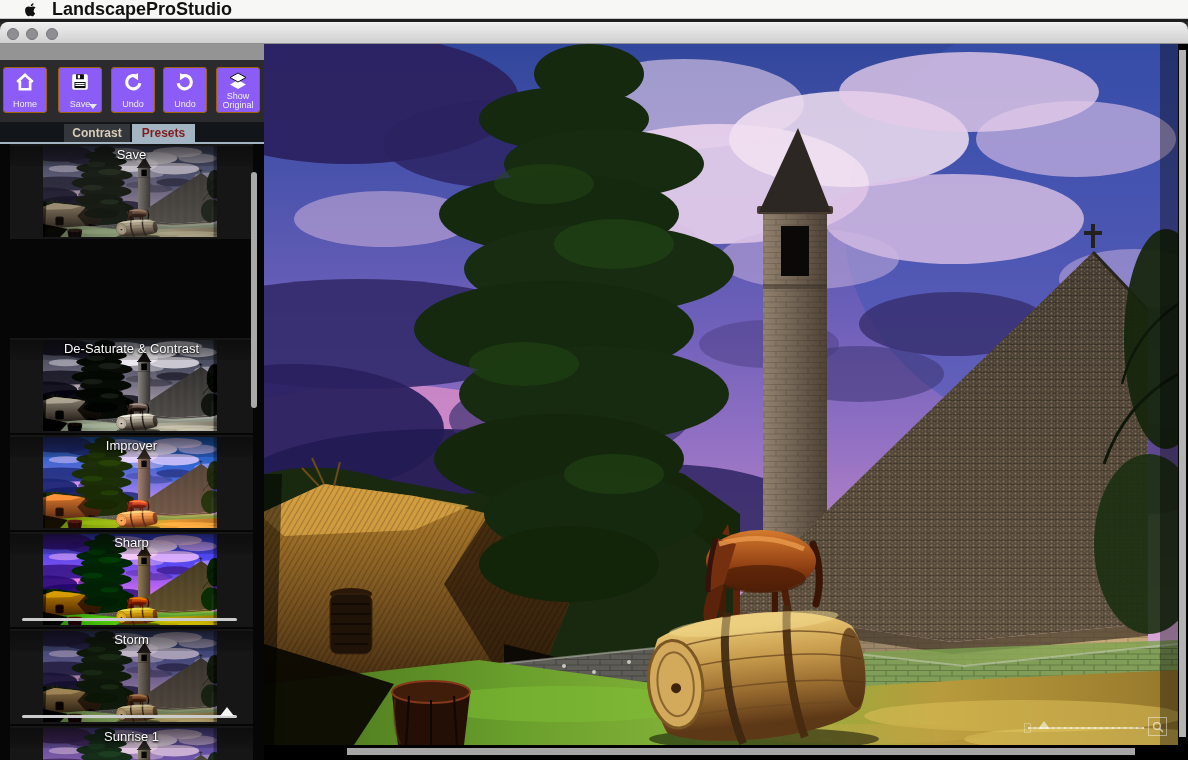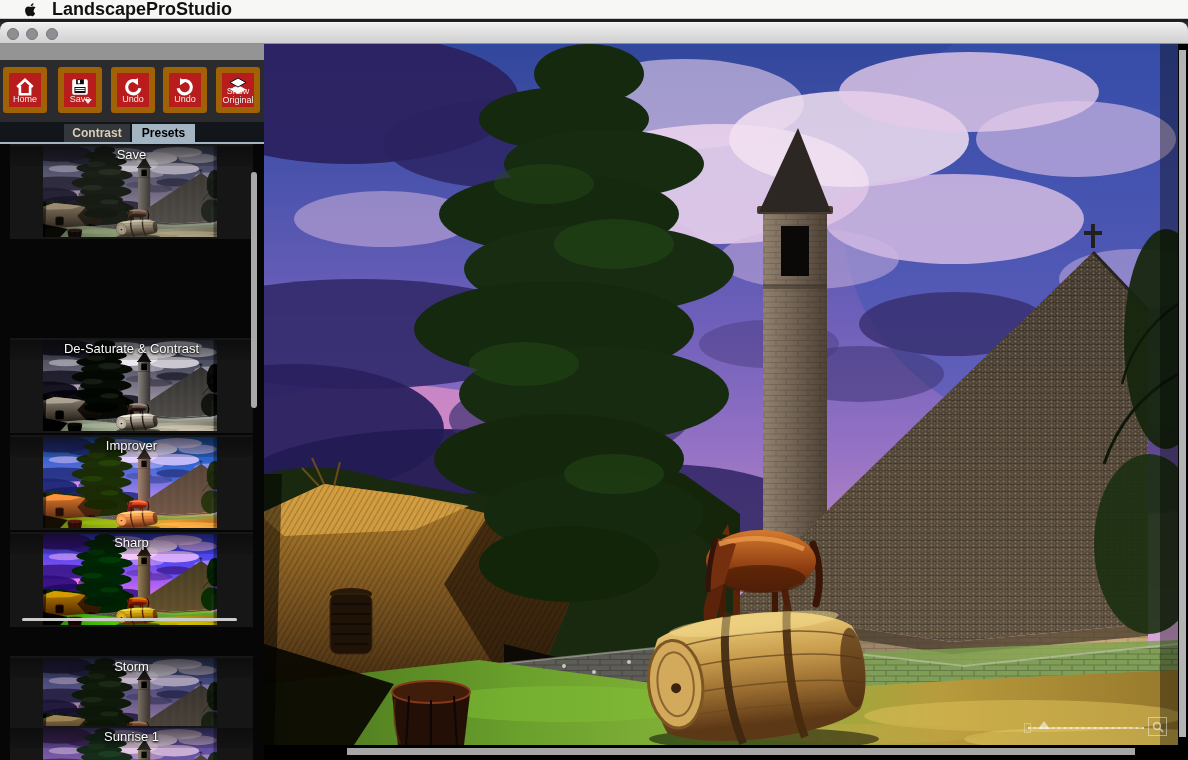--- a/index.html
+++ b/index.html
@@ -20,32 +20,32 @@
   .tl { position:absolute; top:5px; width:12px; height:12px; border-radius:50%;
     background:#8e8e93; border:1px solid #77777c; }
   .tl.c1{left:7px;} .tl.c2{left:26px;} .tl.c3{left:46px;}
 
   .main { position:absolute; left:0; top:44px; width:1188px; height:716px; background:#000; }
 
   
   .panel { position:absolute; left:0; top:0; width:264px; height:716px; background:#0a0a0a; overflow:hidden; }
   .panel-graystrip { position:absolute; left:0; top:0; width:264px; height:16px; background:#949494; }
   .toolbar { position:absolute; left:0; top:16px; width:264px; height:62px; background:#2b2b2d; }
-  .tbtn { position:absolute; top:7px; width:44px; height:46px; background:#b91c1c; border:6px solid #a16207; border-radius:3px; cursor:pointer; }
+  .tbtn { position:absolute; top:7px; width:44px; height:46px; background:#8b5cf6; border:1px solid #a16207; border-radius:3px; cursor:pointer; }
   .tbtn .ticon { position:absolute; left:0; right:0; top:4px; height:20px; display:flex; justify-content:center; }
   .tbtn .tlabel { position:absolute; left:0; right:0; bottom:3px; text-align:center; font-size:9px; color:#f0f0f0; line-height:9px; }
   .tbtn .tlabel.two { bottom:2px; line-height:9px; }
   .b1{left:3px;} .b2{left:58px;} .b3{left:111px;} .b4{left:163px;} .b5{left:216px;}
   .save-caret { position:absolute; right:4px; bottom:3px; width:0; height:0;
     border-left:4px solid transparent; border-right:4px solid transparent; border-top:5px solid #e8e8e8; }
 
   .tabbar { position:absolute; left:0; top:78px; width:264px; height:20px; background:#121519; }
   .tab { position:absolute; top:2px; height:18px; line-height:18px; text-align:center; font-size:12px; font-weight:bold; cursor:pointer; }
   .tab.sliders { left:64px; width:66px; background:#33373b; color:#d9cdb9; }
-  .tab.presets { left:132px; width:63px; background:#a3b5c2; color:#000000; }
+  .tab.presets { left:132px; width:63px; background:#a3b5c2; color:#7f1d1d; }
   .tab-underline { position:absolute; left:0; top:98px; width:264px; height:2px; background:#a3b5c2; }
 
   .preset-list { position:absolute; left:0; top:100px; width:264px; height:616px; background:#060606; overflow:hidden; }
   .prow { position:absolute; left:10px; width:243px; height:95px; background:#161616; cursor:pointer; }
   .prow .thumb { position:absolute; left:33px; top:2px; width:174px; height:91px; overflow:hidden; background:#222; }
   .prow .thumb svg { display:block; width:174px; height:91px; }
   .prow .labelband { position:absolute; left:0; top:2px; width:243px; height:20px;
     background:linear-gradient(rgba(8,8,8,.62),rgba(8,8,8,.18)); }
   .prow .plabel { position:absolute; left:0; top:3px; width:243px; text-align:center; font-size:13px; color:#fafafa;
     text-shadow:0 1px 2px #000, 0 0 3px #000; }
@@ -437,21 +437,21 @@
           <div class="thumb">
               <svg viewBox="0 0 914 701" preserveAspectRatio="none">
                 <use href="#scene"></use>
               </svg>
             </div>
           <div class="labelband"></div>
           <div class="plabel">Sharp</div>
           <div class="strength-track"></div>
         </div>
 
-        <div class="prow" style="top:512px" data-filter="storm">
+        <div class="prow" style="top:485px" data-filter="storm">
           <div class="thumb">
               <svg viewBox="0 0 914 701" preserveAspectRatio="none">
                 <use href="#scene"></use>
               </svg>
             </div>
           <div class="labelband"></div>
           <div class="plabel">Storm</div>
           <div class="strength-track"></div>
           <div class="strength-handle"></div>
         </div>

